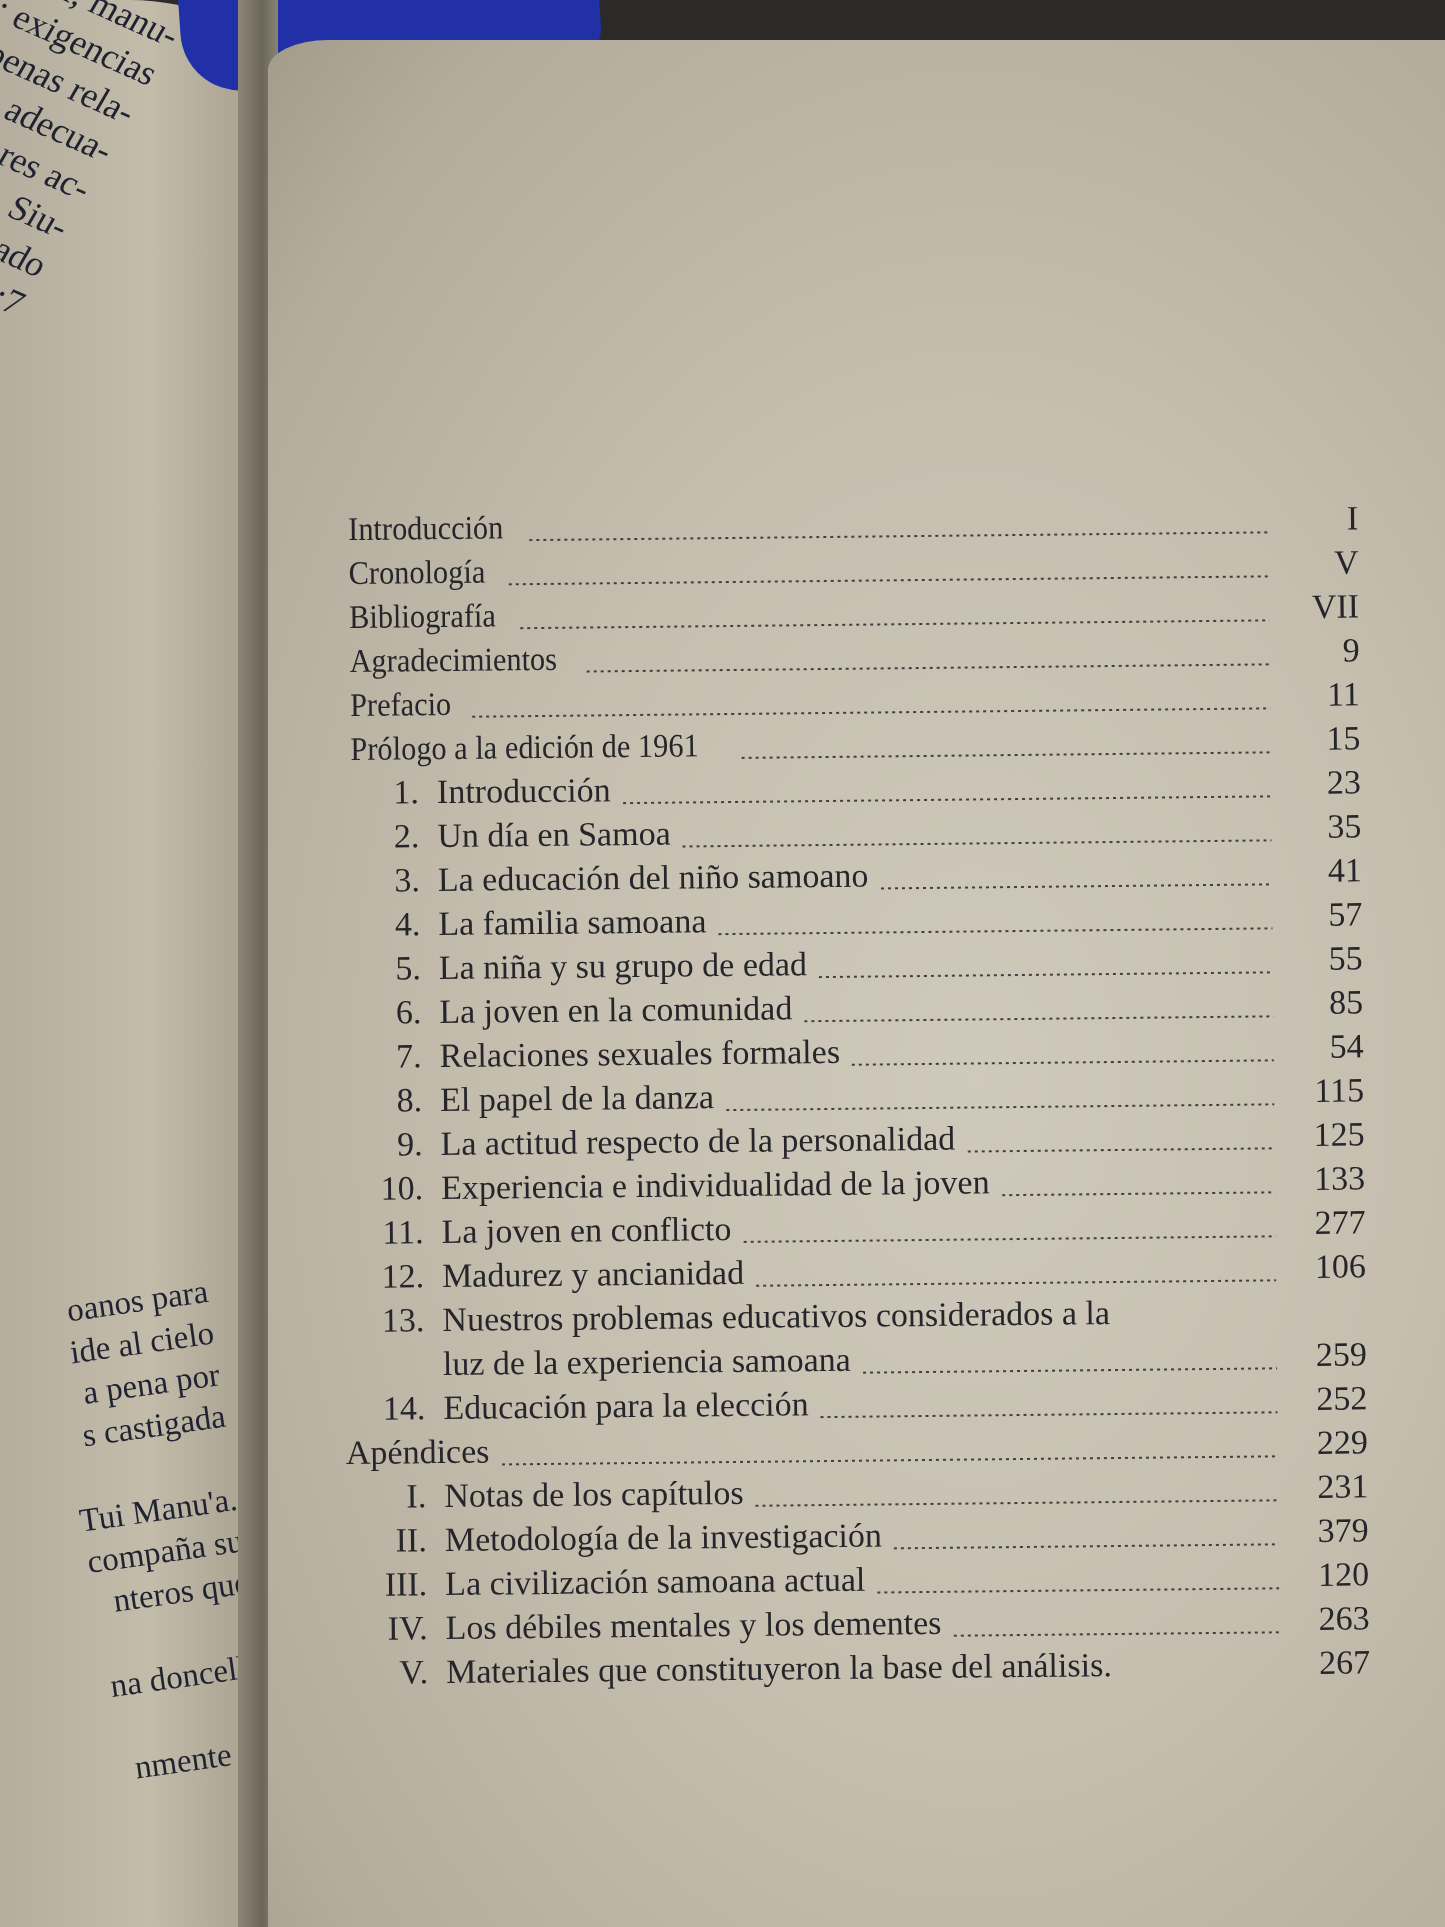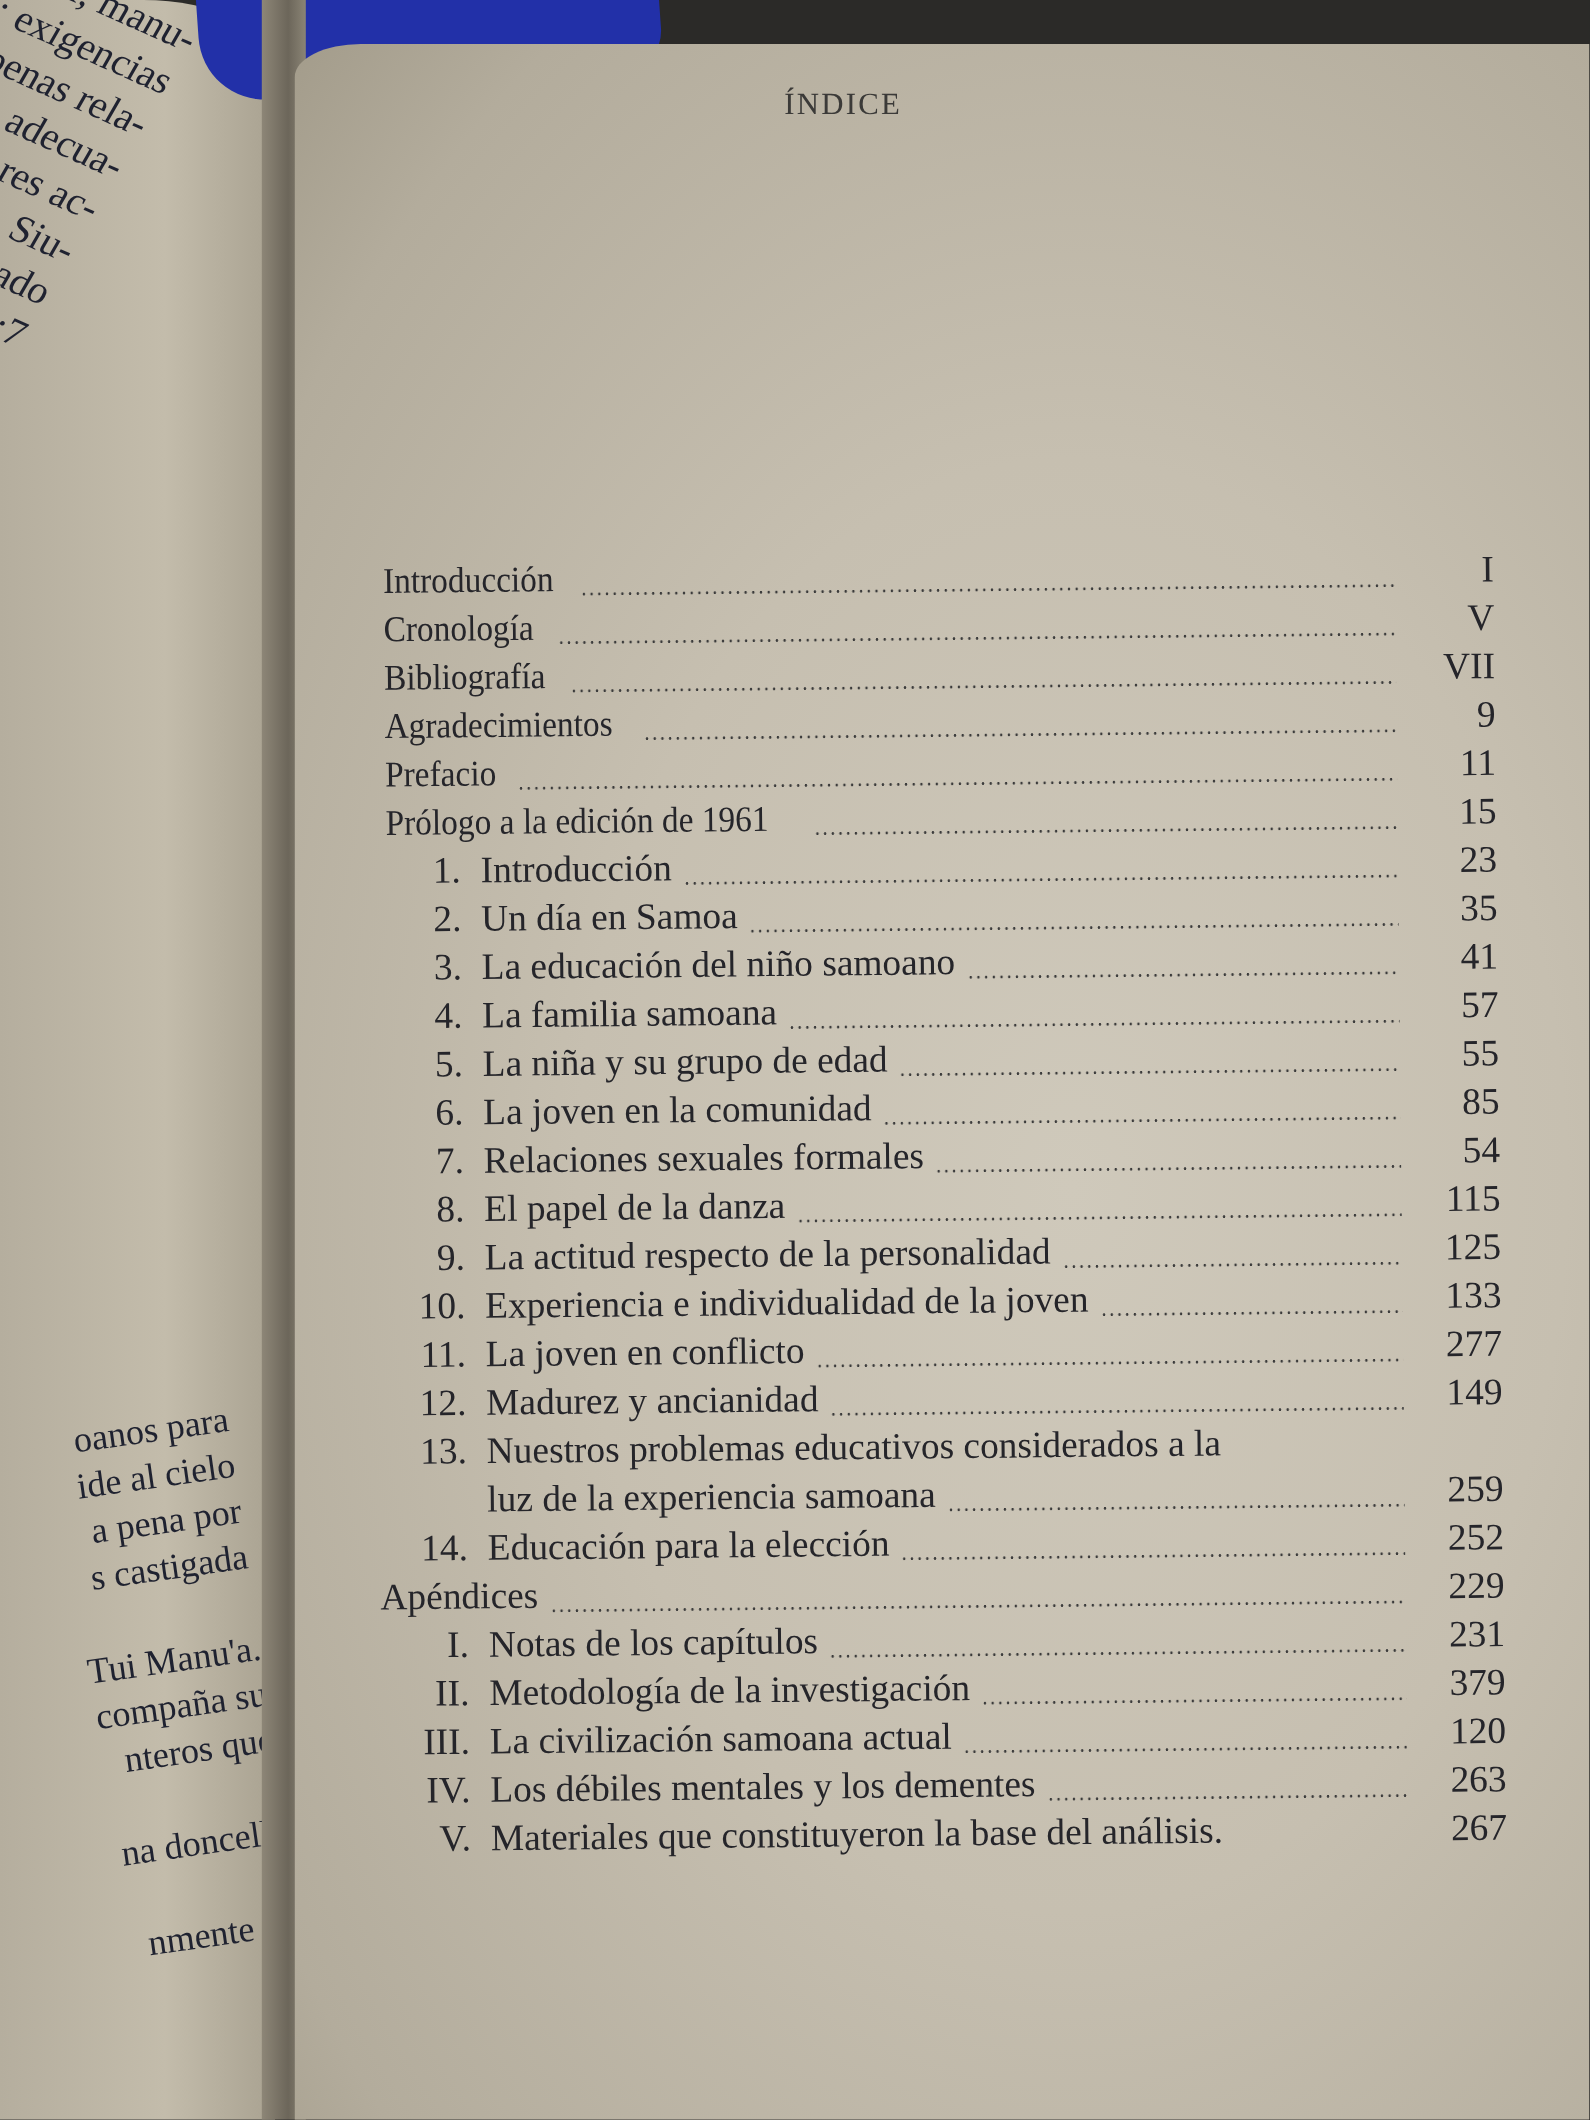--- a/index.html
+++ b/index.html
@@ -90,21 +90,20 @@
       <div class="line gap">&nbsp;</div>
       <div class="line">na doncella</div>
       <div class="line gap">&nbsp;</div>
       <div class="line">nmente un</div>
     </div>
 </div>
 <div class="blue-corner"></div>
 <div class="left-gutter"></div>
 
 <div class="right-page">
-  <div class="title">ÍNDICE</div>
   <div class="toc" id="toc">
       <div class="row front" style="margin-left: 0px;">
         <span class="num none"></span>
         <span class="label">Introducción</span>
         <span class="dots"></span>
         <span class="page">I</span>
       </div>
       <div class="row front" style="margin-left: 0px;">
         <span class="num none"></span>
         <span class="label">Cronología</span>
@@ -198,21 +197,21 @@
       <div class="row" style="margin-left: -10px;">
         <span class="num">11.</span>
         <span class="label">La joven en conflicto</span>
         <span class="dots"></span>
         <span class="page">277</span>
       </div>
       <div class="row" style="margin-left: -10px;">
         <span class="num">12.</span>
         <span class="label">Madurez y ancianidad</span>
         <span class="dots"></span>
-        <span class="page">149</span>
+        <span class="page">106</span>
       </div>
       <div class="row nodots" style="margin-left: -10px;">
         <span class="num">13.</span>
         <span class="label">Nuestros problemas educativos considerados a la</span>
         <span class="dots"></span>
         <span class="page"></span>
       </div>
       <div class="row cont" style="margin-left: -10px;">
         <span class="num"></span>
         <span class="label">luz de la experiencia samoana</span>

